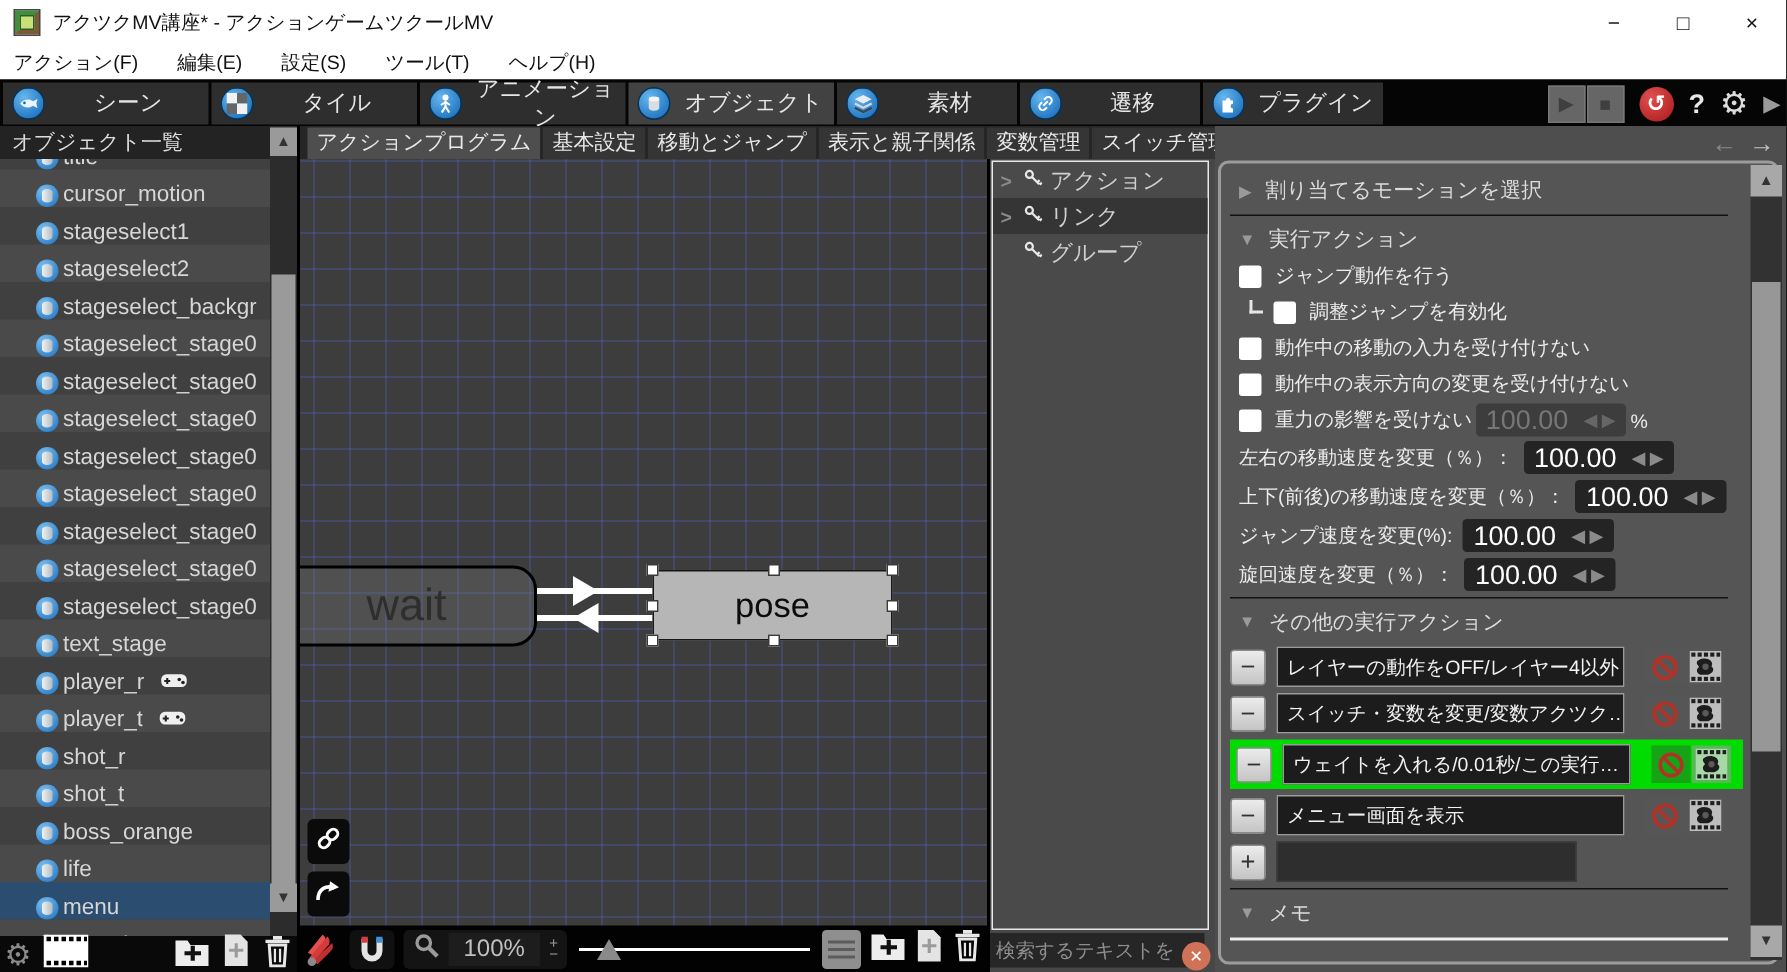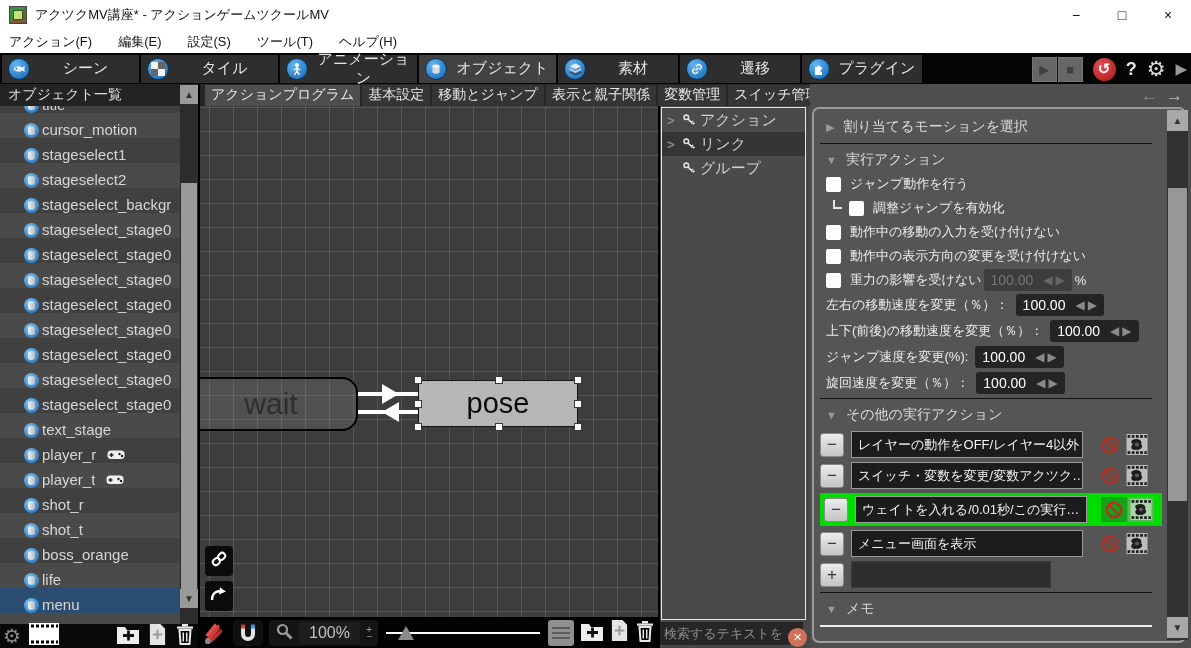--- a/index.html
+++ b/index.html
@@ -58,21 +58,21 @@
   .etab{height:21px;background:#353535;color:#e8e8e8;font-size:14px;display:flex;align-items:center;padding:0 6px;white-space:nowrap;}
   .etab.sel{background:#4e4e4e;}
   .etab-gear{color:#cfcfcf;font-size:17px;margin-left:2px;}
 
   
   .canvas{position:absolute;left:200px;top:106px;width:458px;height:542px;overflow:hidden;background-color:#3d3d3d;
     background-image:linear-gradient(to right,rgba(85,105,230,.5) 1px,transparent 1px),linear-gradient(to bottom,rgba(85,105,230,.5) 1px,transparent 1px);
     background-size:24px 24px;background-position:9px 1px;}
   .node{position:absolute;display:flex;align-items:center;justify-content:center;}
   .node-wait{left:-16px;top:271px;width:174px;height:54px;border:2px solid #000;border-radius:16px;background:rgba(125,125,125,.30);color:#2e2e2e;font-size:30px;}
-  .node-pose{left:218px;top:274px;width:160px;height:47px;border:1px solid #161616;background:#b6b6b6;color:#0c0c0c;font-size:29px;}
+  .node-pose{left:235px;top:274px;width:160px;height:47px;border:1px solid #161616;background:#b6b6b6;color:#0c0c0c;font-size:23px;}
   .h{position:absolute;width:8px;height:8px;background:#fff;border:1px solid #3a3a3a;}
   .h-nw{left:-5px;top:-5px;} .h-n{left:76px;top:-5px;} .h-ne{right:-5px;top:-5px;}
   .h-w{left:-5px;top:19px;} .h-e{right:-5px;top:19px;}
   .h-sw{left:-5px;bottom:-5px;} .h-s{left:76px;bottom:-5px;} .h-se{right:-5px;bottom:-5px;}
   .arrow{position:absolute;left:158px;width:78px;height:20px;}
   .arrow .ln{position:absolute;left:0;right:0;top:8px;height:4px;background:#fff;}
   .arrow .hd-r{position:absolute;left:24px;top:0;width:0;height:0;border-left:17px solid #fff;border-top:10px solid transparent;border-bottom:10px solid transparent;}
   .arrow .hd-l{position:absolute;left:24px;top:0;width:0;height:0;border-right:17px solid #fff;border-top:10px solid transparent;border-bottom:10px solid transparent;}
   .ar-top{top:278px;} .ar-bot{top:296px;}
   .cfloat{position:absolute;left:5px;width:28px;height:30px;background:#0b0b0b;border-radius:4px;display:flex;align-items:center;justify-content:center;}
@@ -107,21 +107,21 @@
   .panel{position:absolute;left:2px;top:23px;width:374px;height:536px;background:#555;border:2px solid #9c9c9c;border-radius:7px;padding:4px 32px 4px 6px;overflow:hidden;}
   .sec{display:flex;align-items:center;color:#dcdcdc;font-size:14px;height:28px;}
   .sec .tri{color:#9a9a9a;font-size:11px;margin:0 9px 0 6px;}
   .hr{border-top:1px solid #121212;margin:2px 0 4px 0;}
   .hrw{border-top:2px solid #ededed;margin-top:4px;}
   .crow{display:flex;align-items:center;color:#ececec;font-size:13px;min-height:24px;padding-left:6px;}
   .cbx{width:15px;height:15px;background:#fff;border-radius:2px;margin-right:9px;flex:0 0 15px;}
   .lconn{width:9px;height:9px;border-left:2px solid #e6e6e6;border-bottom:2px solid #e6e6e6;margin:0 7px 7px 3px;flex:0 0 9px;}
   .srow{display:flex;align-items:center;color:#ececec;font-size:13px;min-height:26px;padding-left:6px;white-space:nowrap;}
   .spin{display:inline-flex;align-items:center;background:#242424;border-radius:3px;height:22px;padding:0 7px;margin-left:7px;}
-  .spin .v{color:#fff;font-size:14px;margin-right:7px;}
+  .spin .v{color:#fff;font-size:18px;margin-right:7px;}
   .spin .a{color:#8a8a8a;font-size:12px;margin-left:3px;}
   .spin.dis{background:#3d3d3d;margin-left:2px;}
   .spin.dis .v{color:#777;} .spin.dis .a{color:#666;}
   .pct{margin-left:3px;}
   .arow{display:flex;align-items:center;margin:4px 0;}
   .mbtn{width:24px;height:24px;background:linear-gradient(#ececec,#c4c4c4);border:1px solid #8a8a8a;border-radius:3px;color:#333;font-size:17px;line-height:1;display:flex;align-items:center;justify-content:center;margin-right:7px;flex:0 0 24px;}
   .afield{width:232px;height:27px;background:#1c1c1c;border:1px solid #9a9a9a;color:#f2f2f2;font-size:13px;display:flex;align-items:center;padding:0 6px;white-space:nowrap;overflow:hidden;}
   .afield.empty{width:200px;background:#2e2e2e;border:1px solid #3a3a3a;}
   .aicons{display:flex;margin-left:14px;gap:1px;}
   .ibtn{width:26px;height:25px;display:flex;align-items:center;justify-content:center;background:#565656;}

